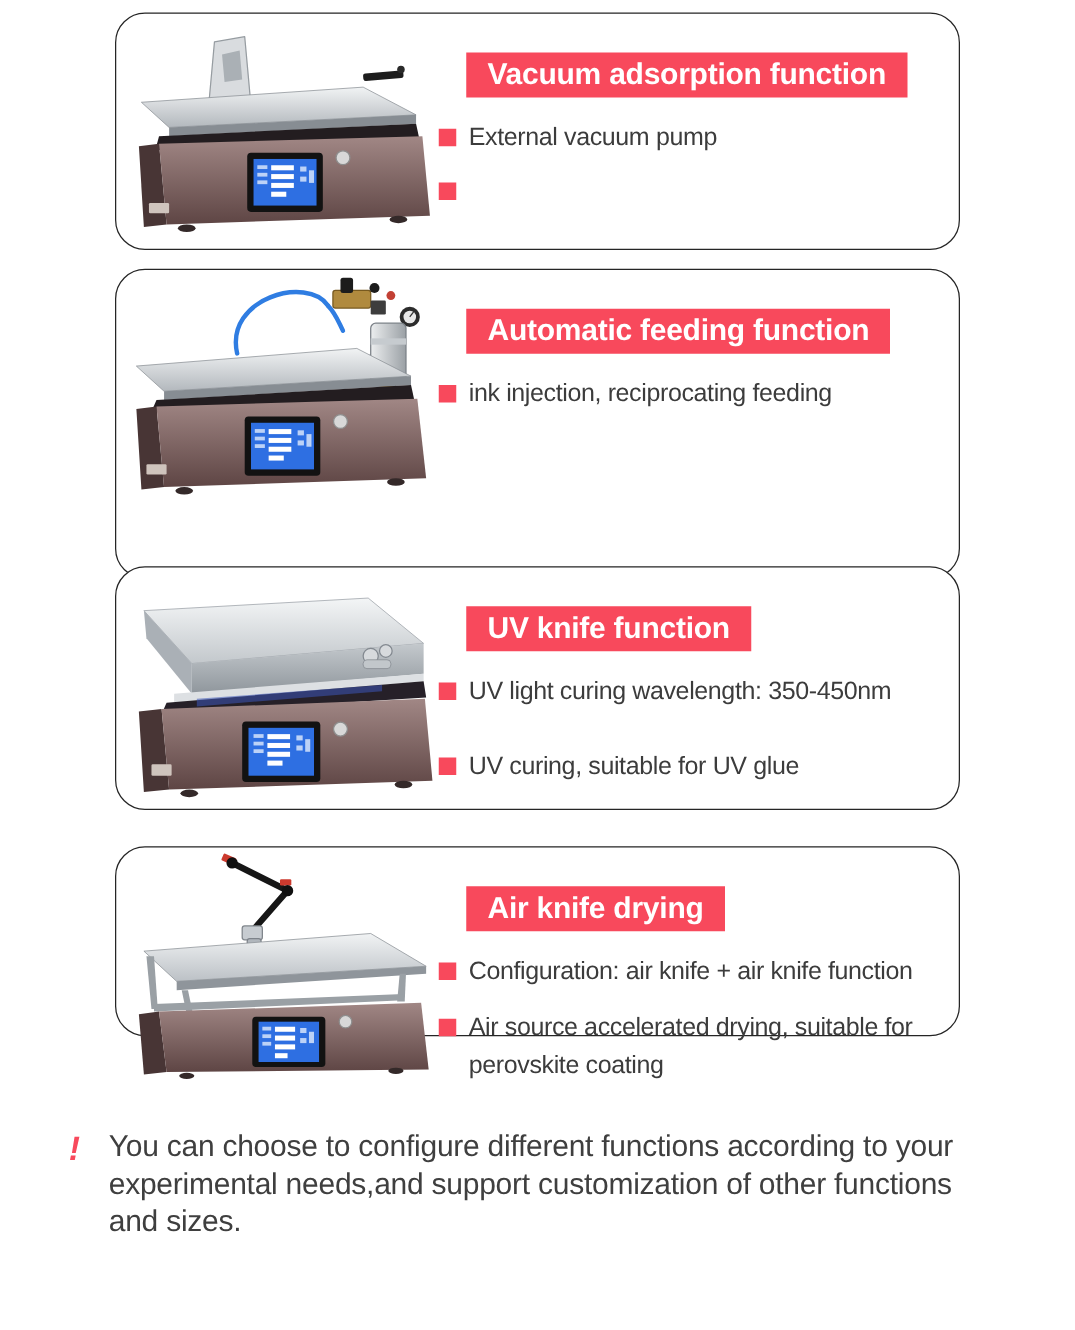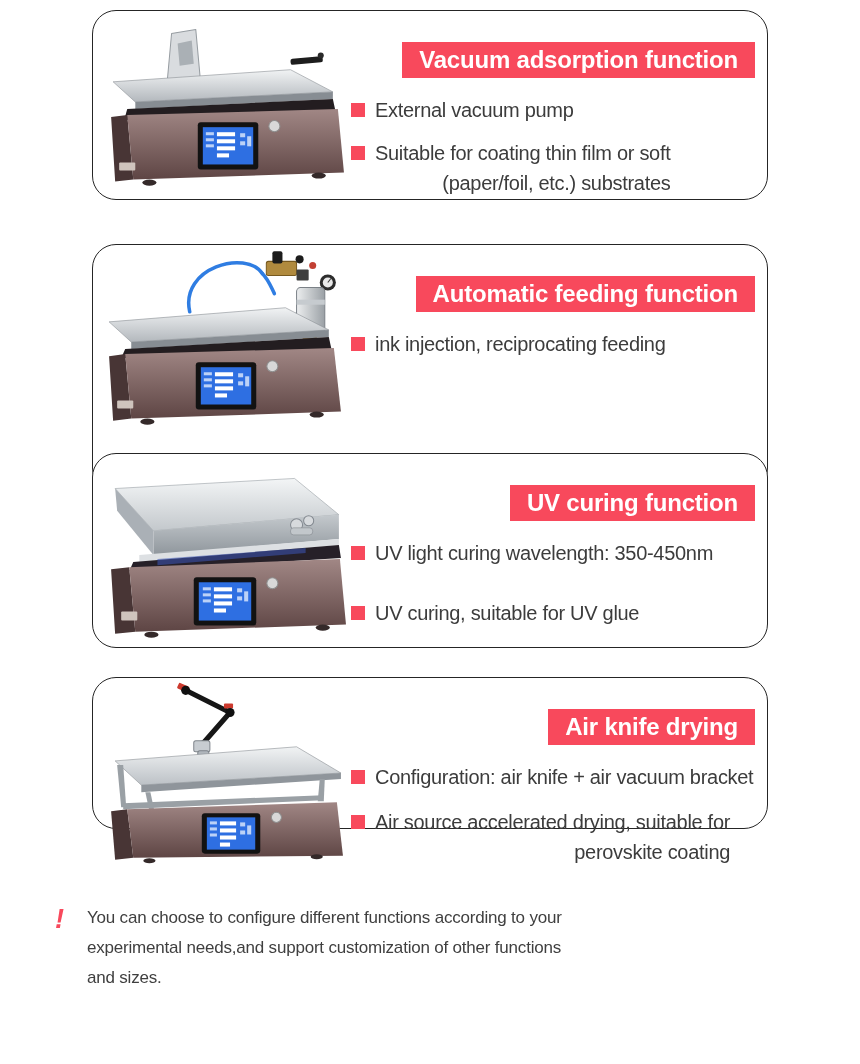--- a/index.html
+++ b/index.html
@@ -13,41 +13,41 @@
   body{
     width:860px;height:1064px;position:relative;overflow:hidden;
     font-family:"Liberation Sans","DejaVu Sans",sans-serif;
     color:var(--body-text);
   }
   .card{
     position:absolute;left:92px;width:676px;background:#ffffff;
     border:1.5px solid var(--card-border);border-radius:24px;
   }
   .machine{position:absolute;left:6px;top:4px;width:252px;height:182px;}
-  .content{position:absolute;left:258px;top:0;width:404px;text-align:right;}
+  .content{position:absolute;left:258px;top:0;width:404px;}
   .banner{
     display:inline-block;background:var(--accent);color:var(--banner-text);
     font-size:24px;font-weight:bold;line-height:30px;padding:3px 17px;
     margin:31px 0 0 22px;letter-spacing:-0.2px;
   }
   .bullets{margin-top:17px;}
   .bullet{display:flex;margin-bottom:13px;}
   .sq{
     flex:0 0 14px;width:14px;height:14px;background:var(--accent);
     margin:8px 10px 0 0;
   }
   .blines{font-size:20px;line-height:30px;letter-spacing:-0.3px;color:var(--body-text);}
   .note{
     position:absolute;left:55px;top:903px;width:730px;display:flex;
   }
   .note-icon{
     flex:0 0 22px;color:var(--accent);font-weight:bold;font-style:italic;
     font-size:27px;line-height:32px;margin-right:10px;
   }
-  .note-lines{font-size:17px;line-height:30px;color:#3f3f3f;letter-spacing:-0.2px;}
+  .note-lines{font-size:24px;line-height:30px;color:#3f3f3f;letter-spacing:-0.2px;}
 </style>
 </head>
 <body>
 
 <section class="card" style="top:10px;height:190px">
   <svg class="machine" viewBox="0 0 250 180">
     <defs>
       <linearGradient id="m1p" x1="0" y1="0" x2="0" y2="1">
           <stop offset="0" stop-color="#f1f3f4"></stop>
           <stop offset="1" stop-color="#b3b8bd"></stop>
@@ -96,30 +96,26 @@
     <div class="bullets">
       <div class="bullet">
         <span class="sq"></span>
         <div class="blines">
           <div>External vacuum pump</div>
           <div></div>
         </div>
       </div>
       <div class="bullet">
         <span class="sq"></span>
-        <div class="blines">
-          <div>Suitable for coating thin film or soft</div>
-          <div>(paper/foil, etc.) substrates</div>
-        </div>
       </div>
     </div>
   </div>
 </section>
 
-<section class="card" style="top:244px;height:248px">
+<section class="card" style="top:215px;height:248px">
   <svg class="machine" viewBox="0 0 250 180">
     <defs>
       <linearGradient id="m2p" x1="0" y1="0" x2="0" y2="1">
           <stop offset="0" stop-color="#f1f3f4"></stop>
           <stop offset="1" stop-color="#b3b8bd"></stop>
         </linearGradient>
       <linearGradient id="m2b" x1="0" y1="0" x2="0" y2="1">
           <stop offset="0" stop-color="#a18785"></stop>
           <stop offset="1" stop-color="#5e4544"></stop>
         </linearGradient>
@@ -230,21 +226,21 @@
           <rect x="144" y="132" width="4" height="10"></rect>
         </g>
       <circle cx="172" cy="124" r="5.5" fill="#d8d8d8" stroke="#8e8e8e"></circle>
       <rect x="22" y="152" width="16" height="9" rx="1" fill="#cfc4bd"></rect>
       <ellipse cx="52" cy="175" rx="7" ry="3" fill="#342929"></ellipse>
       <ellipse cx="222" cy="168" rx="7" ry="3" fill="#342929"></ellipse>
     </g>
   </svg>
   <div class="content">
     <div class="banner">
-      <span>UV curing function</span>
+      <span>UV knife function</span>
     </div>
     <div class="bullets">
       <div class="bullet" style="margin-bottom:30px">
         <span class="sq"></span>
         <div class="blines">
           <div>UV light curing wavelength: 350-450nm</div>
         </div>
       </div>
       <div class="bullet">
         <span class="sq"></span>
@@ -308,21 +304,21 @@
     </g>
   </svg>
   <div class="content">
     <div class="banner">
       <span>Air knife drying</span>
     </div>
     <div class="bullets">
       <div class="bullet" style="margin-bottom:15px">
         <span class="sq"></span>
         <div class="blines">
-          <div>Configuration: air knife + air vacuum bracket</div>
+          <div>Configuration: air knife + air knife function</div>
         </div>
       </div>
       <div class="bullet">
         <span class="sq"></span>
         <div class="blines">
           <div>Air source accelerated drying, suitable for</div>
           <div>perovskite coating</div>
         </div>
       </div>
     </div>

